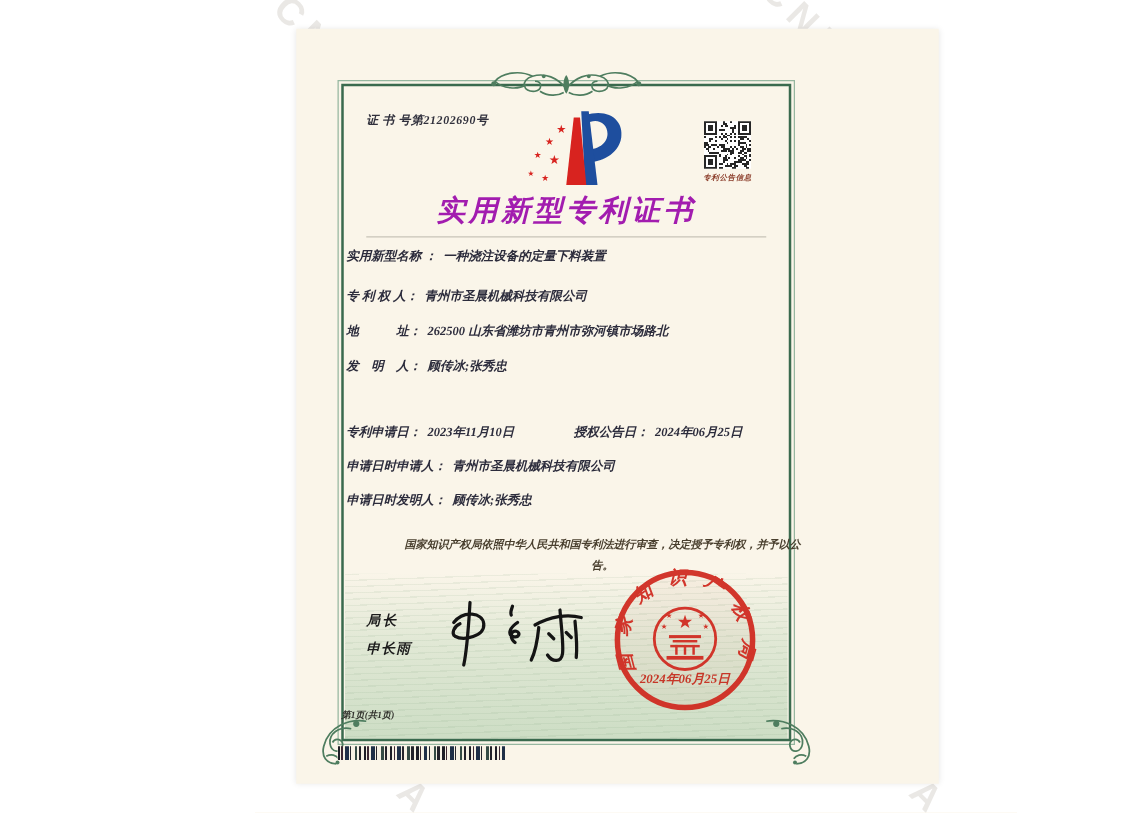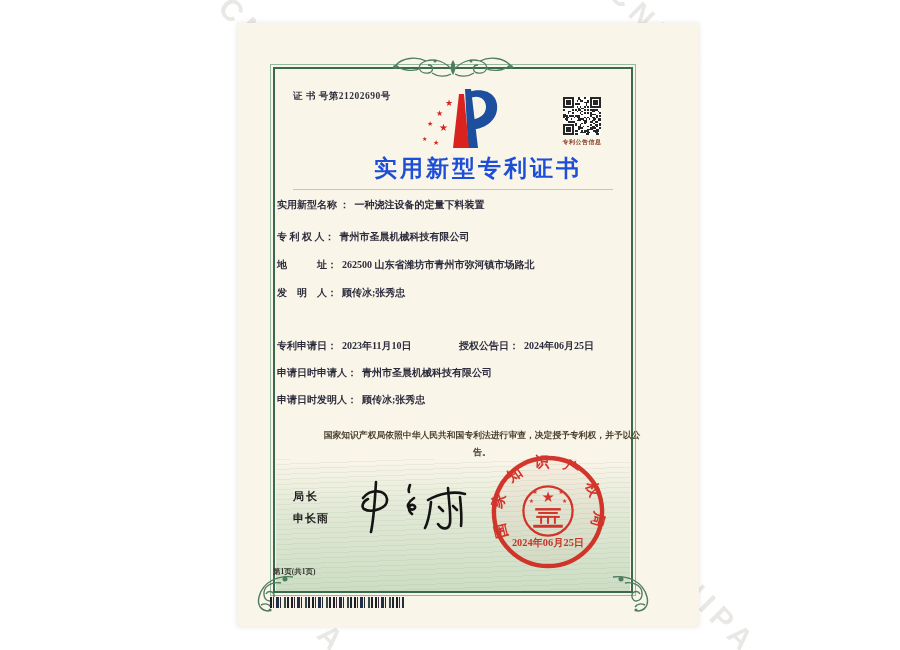--- a/index.html
+++ b/index.html
@@ -13,23 +13,24 @@
     position:absolute;
     font-family:"Liberation Sans","DejaVu Sans",sans-serif;
     font-weight:bold;font-size:30px;letter-spacing:7px;
     color:rgba(125,112,95,0.16);
     transform:rotate(45deg);
     white-space:nowrap;pointer-events:none;
   }
   .wm.light{color:rgba(125,112,95,0.10);}
   
   .paper{
-    position:absolute;left:237px;top:23px;width:462px;height:604px;
+    position:absolute;left:237px;top:23px;width:514px;height:604px;
     background:#faf5e9;
     box-shadow:0 0 5px rgba(0,0,0,0.10);
+    font-style:italic;
   }
   .green-band{
     position:absolute;left:39px;top:436px;width:354px;height:132px;
     background:
       repeating-linear-gradient(178deg, rgba(110,150,110,0.10) 0 1px, rgba(0,0,0,0) 1px 5px),
       linear-gradient(180deg, rgba(186,212,182,0) 0%, rgba(186,212,182,0.38) 40%, rgba(172,204,170,0.58) 100%);
   }
   .border-frame{
     position:absolute;left:36px;top:44px;width:360px;height:526px;
     box-sizing:border-box;
@@ -41,21 +42,21 @@
     font-size:9.5px;font-weight:bold;color:#30303c;letter-spacing:0.5px;
   }
   .logo{position:absolute;left:181px;top:63px;}
   .qr{position:absolute;left:326px;top:74px;}
   .qr-caption{
     position:absolute;left:316px;top:115px;width:58px;text-align:center;
     font-size:6px;font-weight:bold;color:#8a3b28;letter-spacing:0.5px;
   }
   .title{
     position:absolute;left:36px;top:130px;width:360px;text-align:center;
-    font-size:23px;font-weight:bold;letter-spacing:3px;color:#1d4ed8;margin-left:25px;
+    font-size:23px;font-weight:bold;letter-spacing:3px;color:#a21caf;
   }
   .divider{position:absolute;left:56px;top:166px;width:320px;height:1px;background:#c8c4b8;}
   .row{
     position:absolute;left:40px;width:326px;
     font-size:10px;font-weight:bold;color:#2c2c3c;white-space:nowrap;
   }
   .row .pair2{position:absolute;left:182px;top:0;}
   .row .val{margin-left:5px;}
   .r0{top:175px}.r1{top:207px}.r2{top:235px}.r3{top:263px}
   .r4{top:290px}.r5{top:316px}.r6{top:343px}.r7{top:370px}

